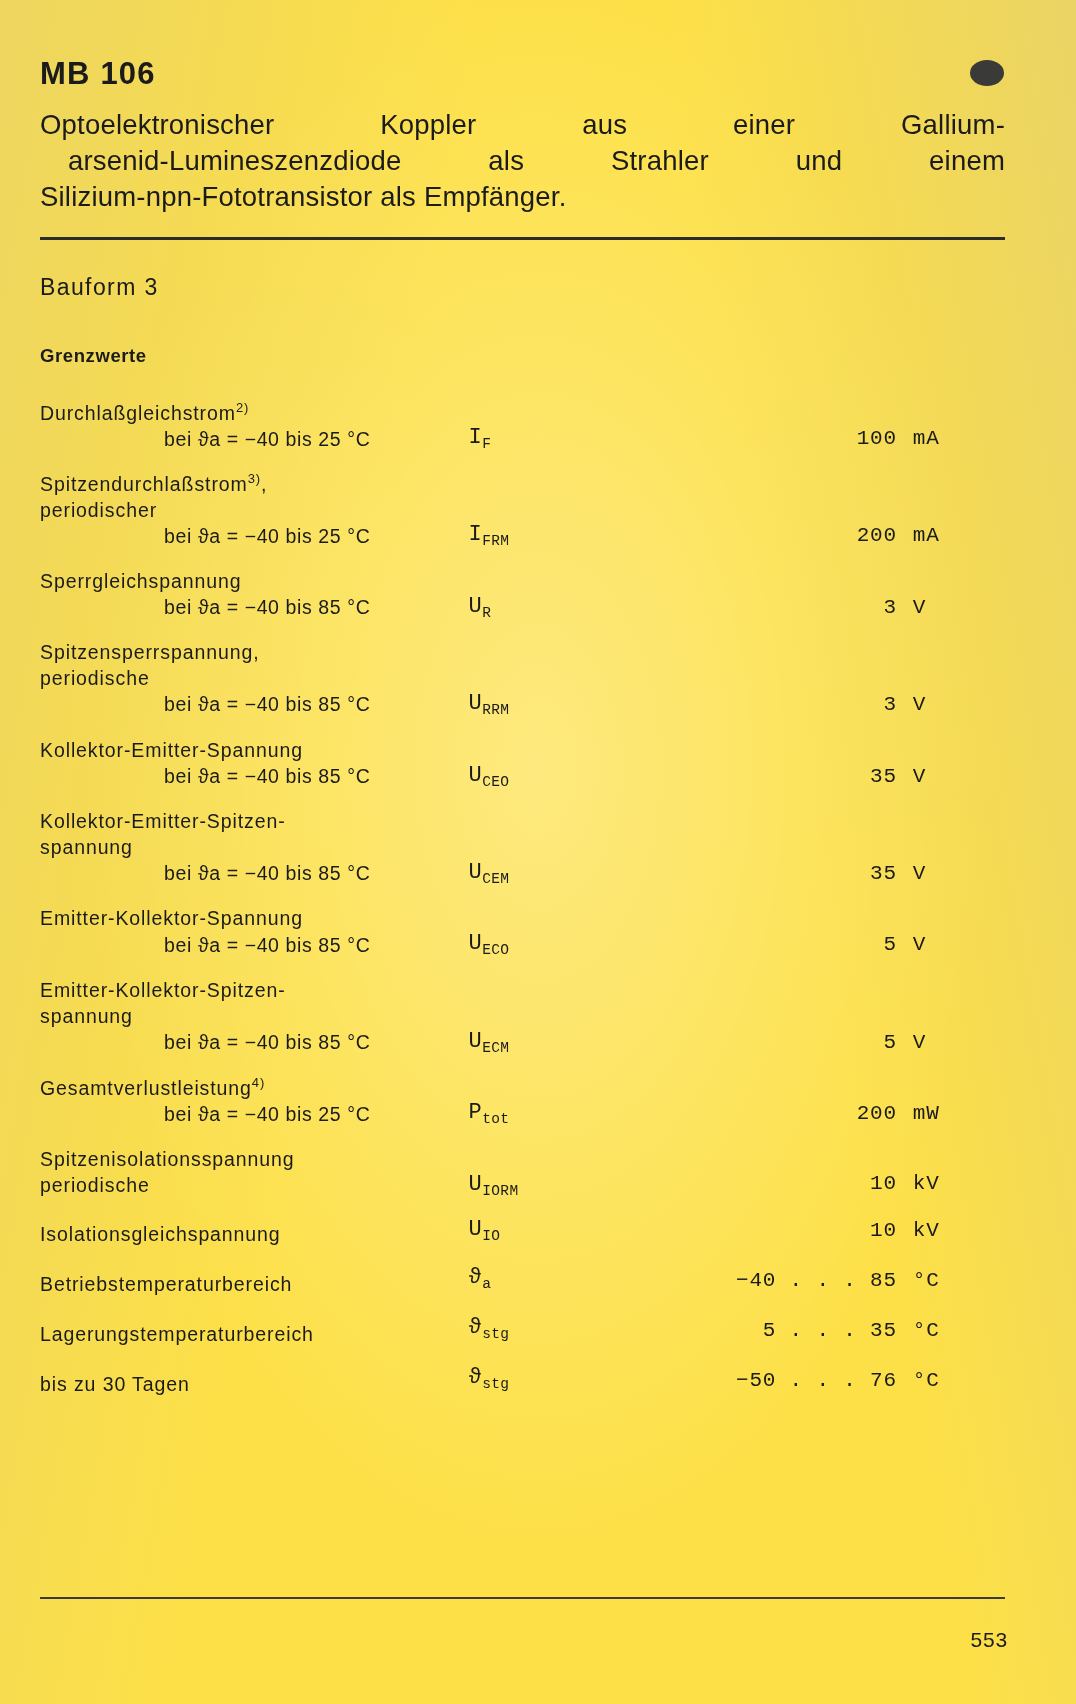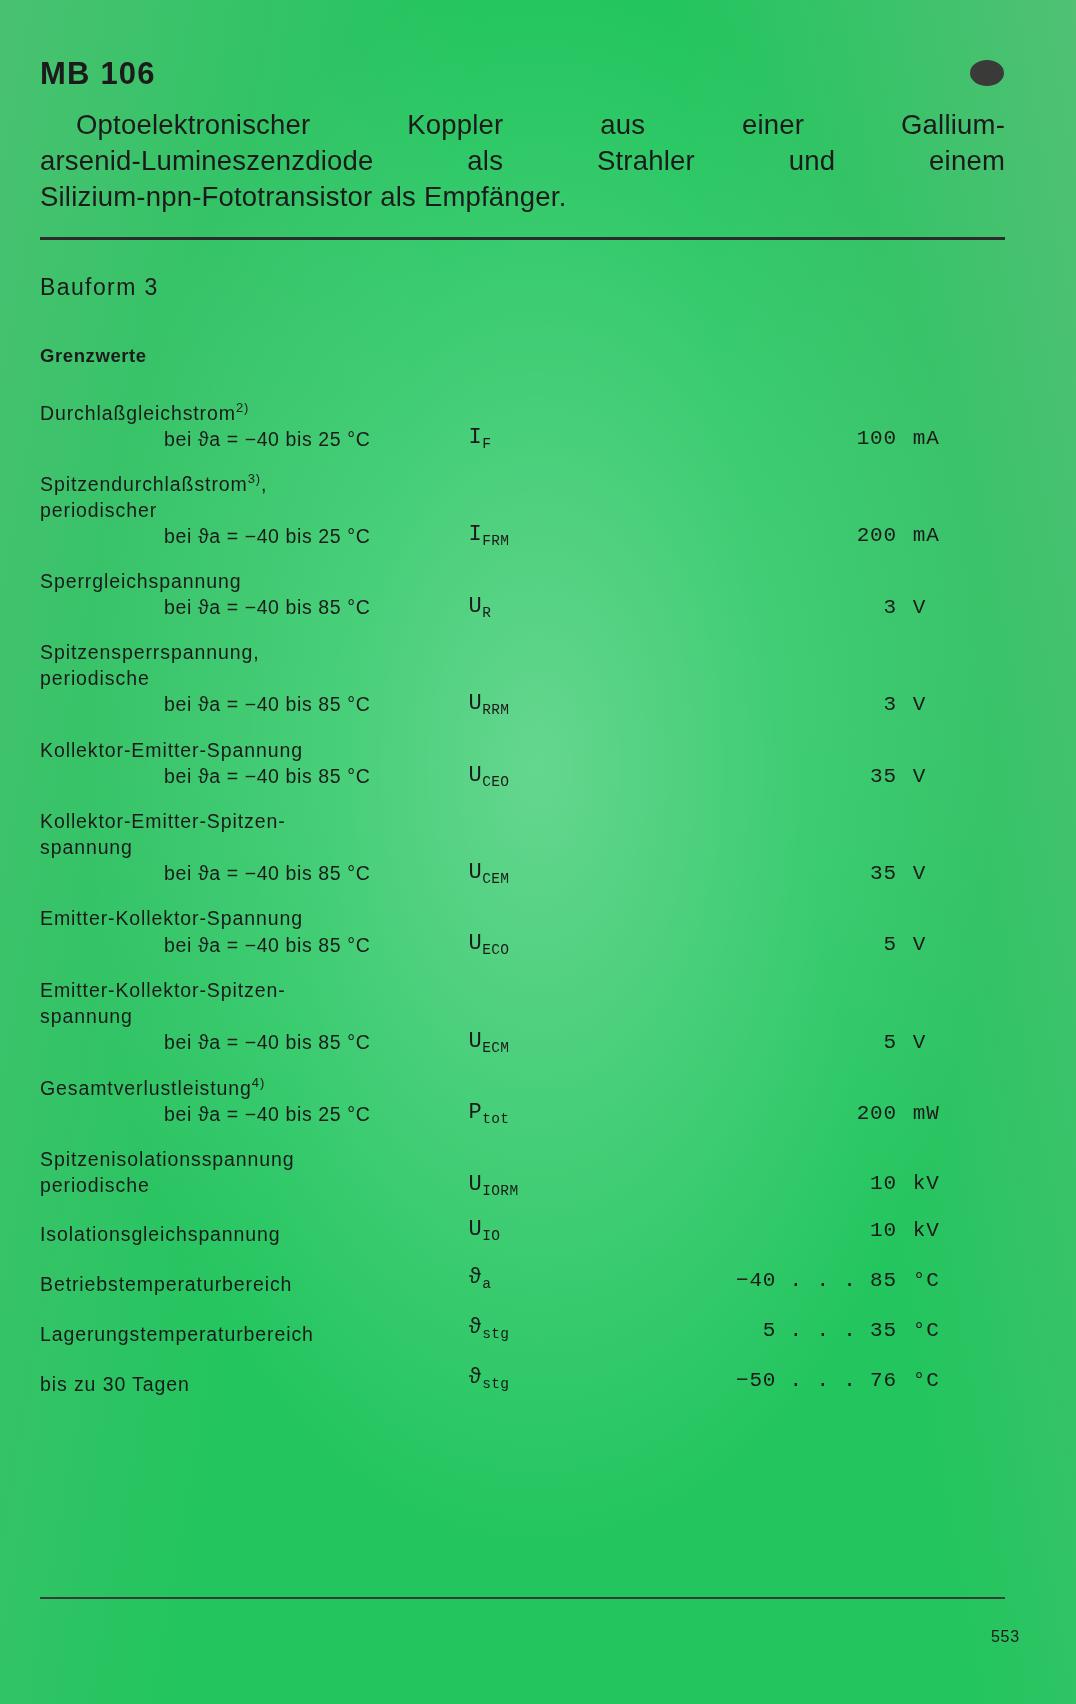--- a/index.html
+++ b/index.html
@@ -11,21 +11,21 @@
     height: 1704px;
     background: #e9e5dc;
     font-family: "Liberation Sans", sans-serif;
     color: #1b1b1b;
     overflow: hidden;
   }
   .page {
     position: relative;
     width: 1076px;
     height: 1704px;
-    background: #22c55e;
+    background: #fde047;
   }
   
   .page:before {
     content: "";
     position: absolute;
     inset: 0;
     background:
       radial-gradient(ellipse at 50% 45%, rgba(255,255,255,0.30) 0%, rgba(255,255,255,0.0) 60%),
       linear-gradient(100deg, rgba(190,183,168,0.25) 0%, rgba(255,255,255,0) 35%),
       linear-gradient(260deg, rgba(190,183,168,0.30) 0%, rgba(255,255,255,0) 30%);
@@ -59,22 +59,22 @@
   }
   .subtitle {
     margin-top: 18px;
     font-size: 27.5px;
     line-height: 1.31;
     font-weight: 400;
     letter-spacing: 0.2px;
     text-align: justify;
     width: 965px;
   }
-  .subtitle span.l1 { display:block; text-align: justify; text-align-last: justify; margin-left: 36px; }
-  .subtitle span.l2 { display:block; text-align: justify; text-align-last: justify; }
+  .subtitle span.l1 { display:block; text-align: justify; text-align-last: justify; }
+  .subtitle span.l2 { display:block; text-align: justify; text-align-last: justify; margin-left: 28px; }
   .subtitle span.l3 { display:block; }
 
   .rule-top {
     margin-top: 22px;
     width: 965px;
     border: 0;
     border-top: 3px solid #2c2c2a;
   }
 
   .bauform {
@@ -147,23 +147,23 @@
   .rule-bottom {
     position: absolute;
     left: 40px;
     top: 1589px;
     width: 965px;
     border: 0;
     border-top: 2px solid #3a3a38;
   }
   .folio {
     position: absolute;
-    right: 56px;
+    right: 68px;
     top: 1628px;
-    font-size: 16px;
+    font-size: 21px;
     letter-spacing: 0.8px;
   }
 </style>
 </head>
 <body>
 
 <div class="page">
 
   <div class="content">
 

